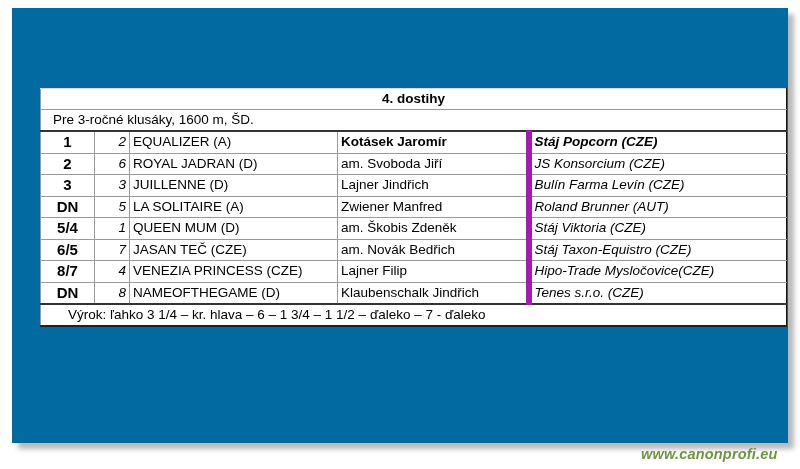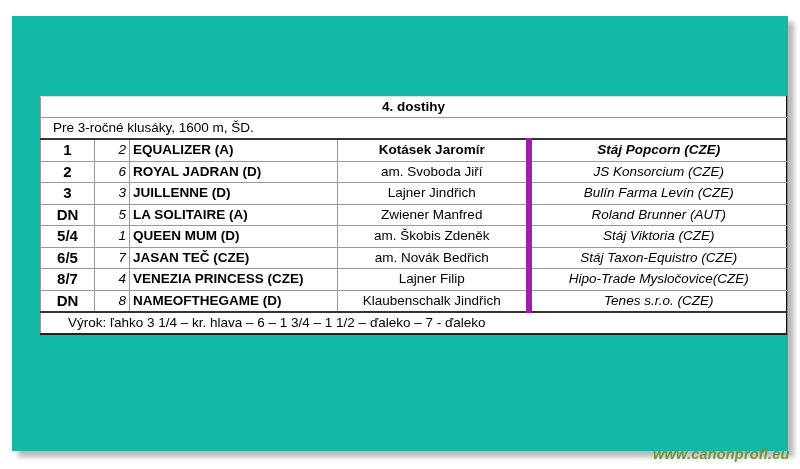--- a/index.html
+++ b/index.html
@@ -7,24 +7,24 @@
       padding: 0;
       width: 800px;
       height: 469px;
       background: #ffffff;
       overflow: hidden;
       font-family: "Liberation Sans", sans-serif;
     }
     .card {
       position: absolute;
       left: 12px;
-      top: 16px;
+      top: 8px;
       width: 776px;
       height: 435px;
-      background: #14b8a6;
+      background: #0369a1;
       box-shadow: 6px 6px 5px rgba(0,0,0,0.28);
     }
     .results {
       position: absolute;
       left: 28px;
       top: 80px;
       width: 746px;
       border-collapse: collapse;
       table-layout: fixed;
       background: #ffffff;
@@ -41,42 +41,41 @@
       border-right: 1px solid #9a9a9a;
       border-bottom: 1px solid #9a9a9a;
     }
     .results tr.first-row td { border-top: 1px solid #d8dde0; }
     .results td.span-center { text-align: center; font-weight: bold; border-left-color: #9a9a9a; }
     .results tr.title-row td { border-right: 1.5px solid #111; }
     .results tr.info-row td { text-align: left; border-bottom: 2px solid #333; padding-left: 12px; }
     .results tr.data-row td { height: 20.5px; line-height: 20.5px; }
     .results td.place { text-align: center; font-weight: bold; font-size: 15px; }
     .results td.number { text-align: right; font-style: italic; padding-right: 3px; }
-    .results td.horse { font-weight: bold; margin-left: 16px; }
-    .results td.driver, .results td.owner { font-weight: normal; text-align: center; }
+    .results td.horse { font-weight: normal; margin-left: 16px; }
+    .results td.driver, .results td.owner { font-weight: normal; }
     .results tr.highlight td.driver, .results tr.highlight td.owner { font-weight: bold; }
     .results td.col4 { border-left: 1px solid #333; }
     .results td.col5 { border-left: 6px solid #a21caf; border-right: 1.5px solid #111; font-style: italic; }
     .results tr.footer-row td {
       border-top: 2px solid #333;
       border-bottom: 2px solid #222;
       border-right: 1.5px solid #111;
       text-align: left;
       padding-left: 27px;
     }
     .watermark {
       position: absolute;
       left: 641px;
       top: 446px;
       font-size: 14.5px;
       font-style: italic;
       font-weight: bold;
       color: #6f9540;
       letter-spacing: 0.2px;
-      margin-left: 12px;
     }
   </style>
 </head>
 <body>
 
 <div class="card">
   <table class="results">
     <colgroup>
       <col style="width:54px">
       <col style="width:35px">

